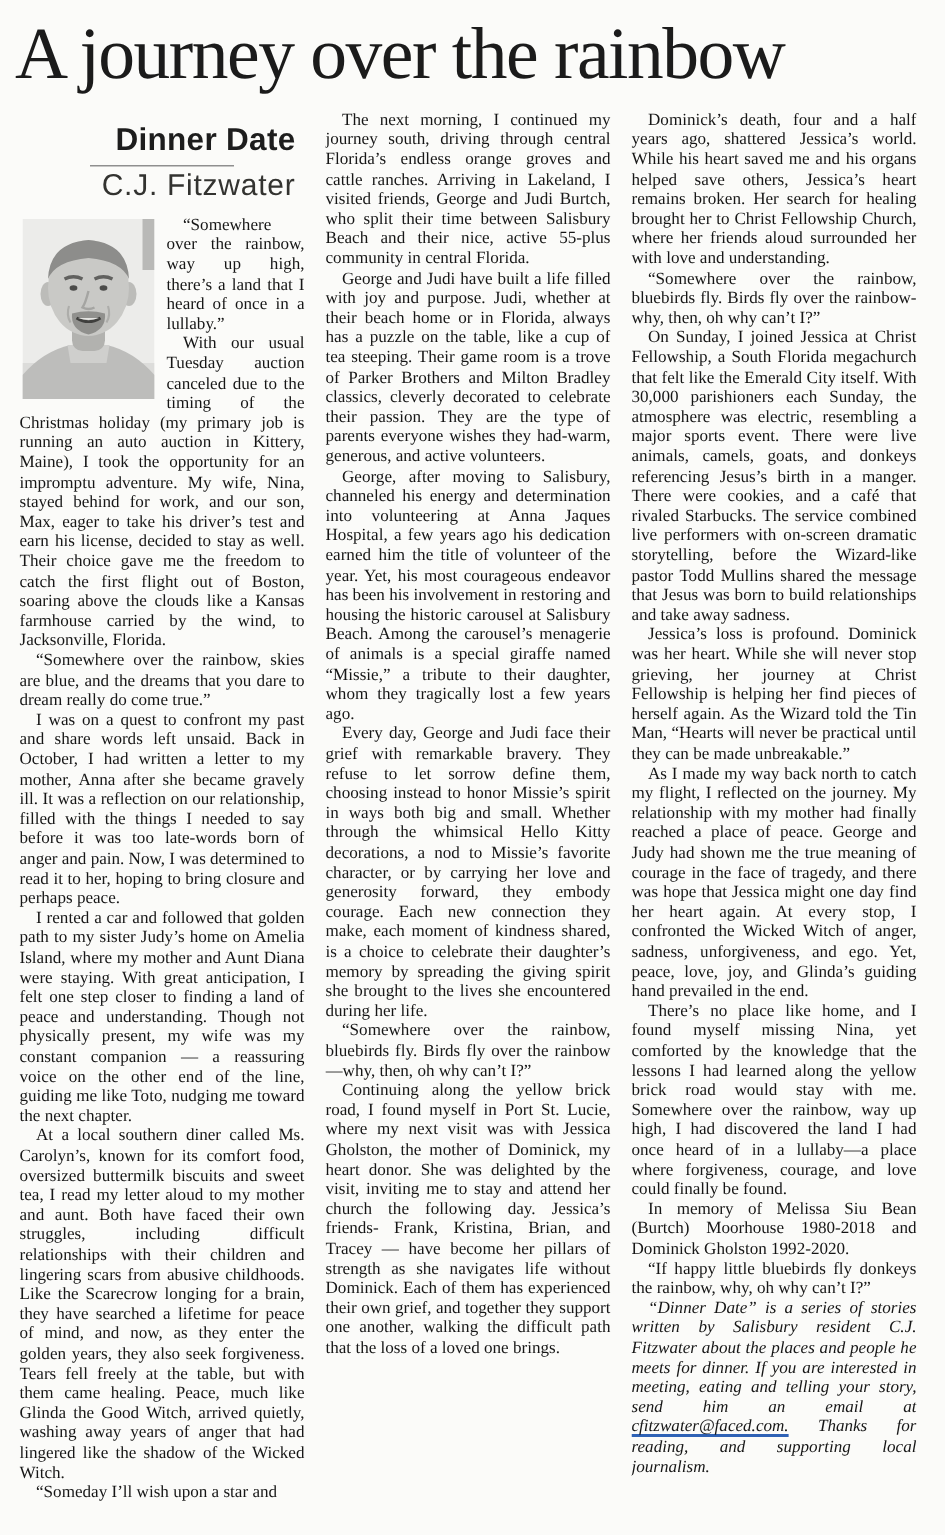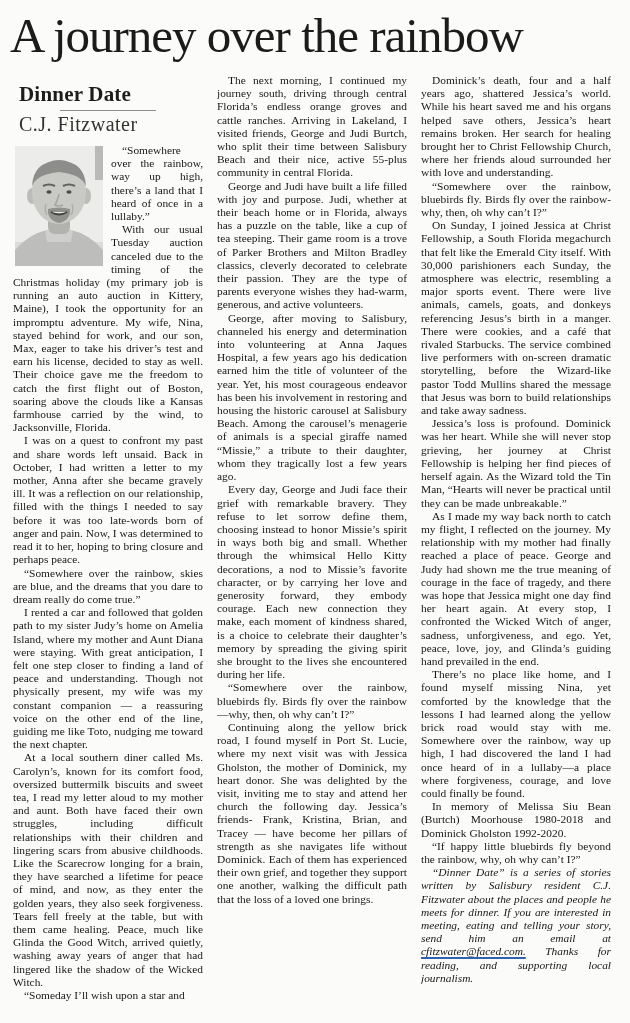--- a/index.html
+++ b/index.html
@@ -41,22 +41,22 @@
     hyphens: auto;
   }
   .col p {
     margin: 0;
     text-indent: 11px;
   }
   .col p.continuation { text-indent: 0; }
   .col p.italic { font-style: italic; }
 
   .col-header {
-    font-family: Liberation Serif, serif;
-    text-align: left;
+    font-family: Liberation Sans, sans-serif;
+    text-align: right;
     margin: 8px 6px 10px 6px;
   }
   .col-title {
     font-size: 21px;
     font-weight: bold;
     letter-spacing: 0.2px;
     color: #1d1d1d;
     line-height: 24px;
   }
   .col-header .rule {
@@ -135,22 +135,22 @@
 
           <path d="M33,63 Q44,60 55,63 Q56,74 44,77 Q32,74 33,63 Z" fill="#90908d"></path>
 
           <path d="M36,66 Q44,71 52,66" stroke="#3f3f3d" stroke-width="1.8" fill="none"></path>
           <path d="M37,66 Q44,68.5 51,66" fill="#e3e3e0"></path>
         </svg>
       </div>
 
     <p>“Somewhere over the rainbow, way up high, there’s a land that I heard of once in a lullaby.”</p>
         <p>With our usual Tuesday auction canceled due to the timing of the Christmas holiday (my primary job is running an auto auction in Kittery, Maine), I took the opportunity for an impromptu adventure. My wife, Nina, stayed behind for work, and our son, Max, eager to take his driver’s test and earn his license, decided to stay as well. Their choice gave me the freedom to catch the first flight out of Boston, soaring above the clouds like a Kansas farmhouse carried by the wind, to Jacksonville, Florida.</p>
+        <p>“Somewhere over the rainbow, skies are blue, and the dreams that you dare to dream really do come true.”</p>
         <p>I was on a quest to confront my past and share words left unsaid. Back in October, I had written a letter to my mother, Anna after she became gravely ill. It was a reflection on our relationship, filled with the things I needed to say before it was too late-words born of anger and pain. Now, I was determined to read it to her, hoping to bring closure and perhaps peace.</p>
-        <p>“Somewhere over the rainbow, skies are blue, and the dreams that you dare to dream really do come true.”</p>
         <p>I rented a car and followed that golden path to my sister Judy’s home on Amelia Island, where my mother and Aunt Diana were staying. With great anticipation, I felt one step closer to finding a land of peace and understanding. Though not physically present, my wife was my constant companion — a reassuring voice on the other end of the line, guiding me like Toto, nudging me toward the next chapter.</p>
         <p>At a local southern diner called Ms. Carolyn’s, known for its comfort food, oversized buttermilk biscuits and sweet tea, I read my letter aloud to my mother and aunt. Both have faced their own struggles, including difficult relationships with their children and lingering scars from abusive childhoods. Like the Scarecrow longing for a brain, they have searched a lifetime for peace of mind, and now, as they enter the golden years, they also seek forgiveness. Tears fell freely at the table, but with them came healing. Peace, much like Glinda the Good Witch, arrived quietly, washing away years of anger that had lingered like the shadow of the Wicked Witch.</p>
         <p>“Someday I’ll wish upon a star and</p>
       </div>
 
     <div class="col" id="col-1">
         <p>The next morning, I continued my journey south, driving through central Florida’s endless orange groves and cattle ranches. Arriving in Lakeland, I visited friends, George and Judi Burtch, who split their time between Salisbury Beach and their nice, active 55-plus community in central Florida.</p>
         <p>George and Judi have built a life filled with joy and purpose. Judi, whether at their beach home or in Florida, always has a puzzle on the table, like a cup of tea steeping. Their game room is a trove of Parker Brothers and Milton Bradley classics, cleverly decorated to celebrate their passion. They are the type of parents everyone wishes they had-warm, generous, and active volunteers.</p>
         <p>George, after moving to Salisbury, channeled his energy and determination into volunteering at Anna Jaques Hospital, a few years ago his dedication earned him the title of volunteer of the year. Yet, his most courageous endeavor has been his involvement in restoring and housing the historic carousel at Salisbury Beach. Among the carousel’s menagerie of animals is a special giraffe named “Missie,” a tribute to their daughter, whom they tragically lost a few years ago.</p>
         <p>Every day, George and Judi face their grief with remarkable bravery. They refuse to let sorrow define them, choosing instead to honor Missie’s spirit in ways both big and small. Whether through the whimsical Hello Kitty decorations, a nod to Missie’s favorite character, or by carrying her love and generosity forward, they embody courage. Each new connection they make, each moment of kindness shared, is a choice to celebrate their daughter’s memory by spreading the giving spirit she brought to the lives she encountered during her life.</p>
@@ -159,18 +159,18 @@
       </div>
 
     <div class="col" id="col-2">
         <p>Dominick’s death, four and a half years ago, shattered Jessica’s world. While his heart saved me and his organs helped save others, Jessica’s heart remains broken. Her search for healing brought her to Christ Fellowship Church, where her friends aloud surrounded her with love and understanding.</p>
         <p>“Somewhere over the rainbow, bluebirds fly. Birds fly over the rainbow-why, then, oh why can’t I?”</p>
         <p>On Sunday, I joined Jessica at Christ Fellowship, a South Florida megachurch that felt like the Emerald City itself. With 30,000 parishioners each Sunday, the atmosphere was electric, resembling a major sports event. There were live animals, camels, goats, and donkeys referencing Jesus’s birth in a manger. There were cookies, and a café that rivaled Starbucks. The service combined live performers with on-screen dramatic storytelling, before the Wizard-like pastor Todd Mullins shared the message that Jesus was born to build relationships and take away sadness.</p>
         <p>Jessica’s loss is profound. Dominick was her heart. While she will never stop grieving, her journey at Christ Fellowship is helping her find pieces of herself again. As the Wizard told the Tin Man, “Hearts will never be practical until they can be made unbreakable.”</p>
         <p>As I made my way back north to catch my flight, I reflected on the journey. My relationship with my mother had finally reached a place of peace. George and Judy had shown me the true meaning of courage in the face of tragedy, and there was hope that Jessica might one day find her heart again. At every stop, I confronted the Wicked Witch of anger, sadness, unforgiveness, and ego. Yet, peace, love, joy, and Glinda’s guiding hand prevailed in the end.</p>
         <p>There’s no place like home, and I found myself missing Nina, yet comforted by the knowledge that the lessons I had learned along the yellow brick road would stay with me. Somewhere over the rainbow, way up high, I had discovered the land I had once heard of in a lullaby—a place where forgiveness, courage, and love could finally be found.</p>
         <p>In memory of Melissa Siu Bean (Burtch) Moorhouse 1980-2018 and Dominick Gholston 1992-2020.</p>
-        <p>“If happy little bluebirds fly beyond the rainbow, why, oh why can’t I?”</p>
+        <p>“If happy little bluebirds fly donkeys the rainbow, why, oh why can’t I?”</p>
         <p class="italic">“Dinner Date” is a series of stories written by Salisbury resident C.J. Fitzwater about the places and people he meets for dinner. If you are interested in meeting, eating and telling your story, send him an email at <a class="email-link" href="#">cfitzwater@faced.com.</a> Thanks for reading, and supporting local journalism.</p>
       </div>
 
   </div>
 </div>
 
 </body></html>

